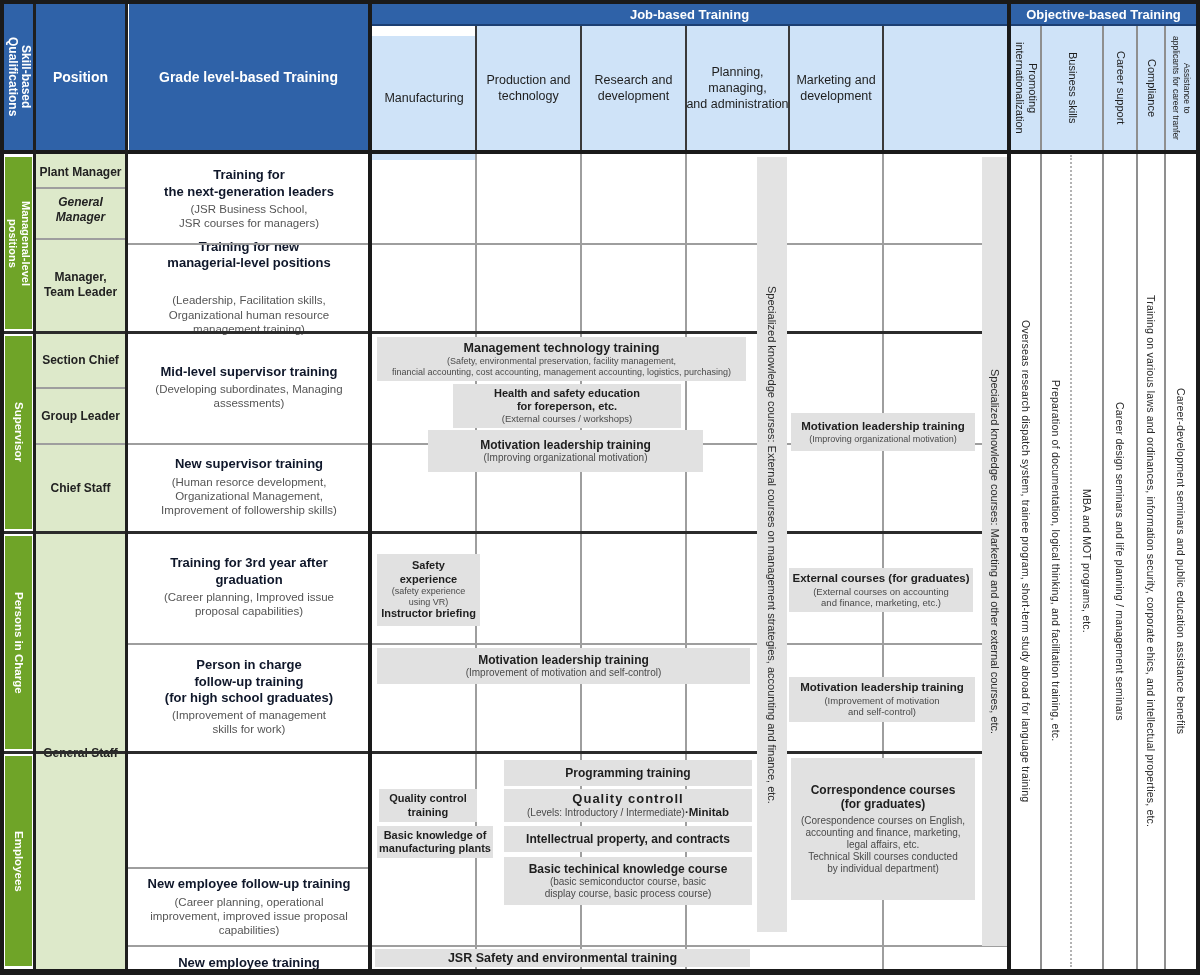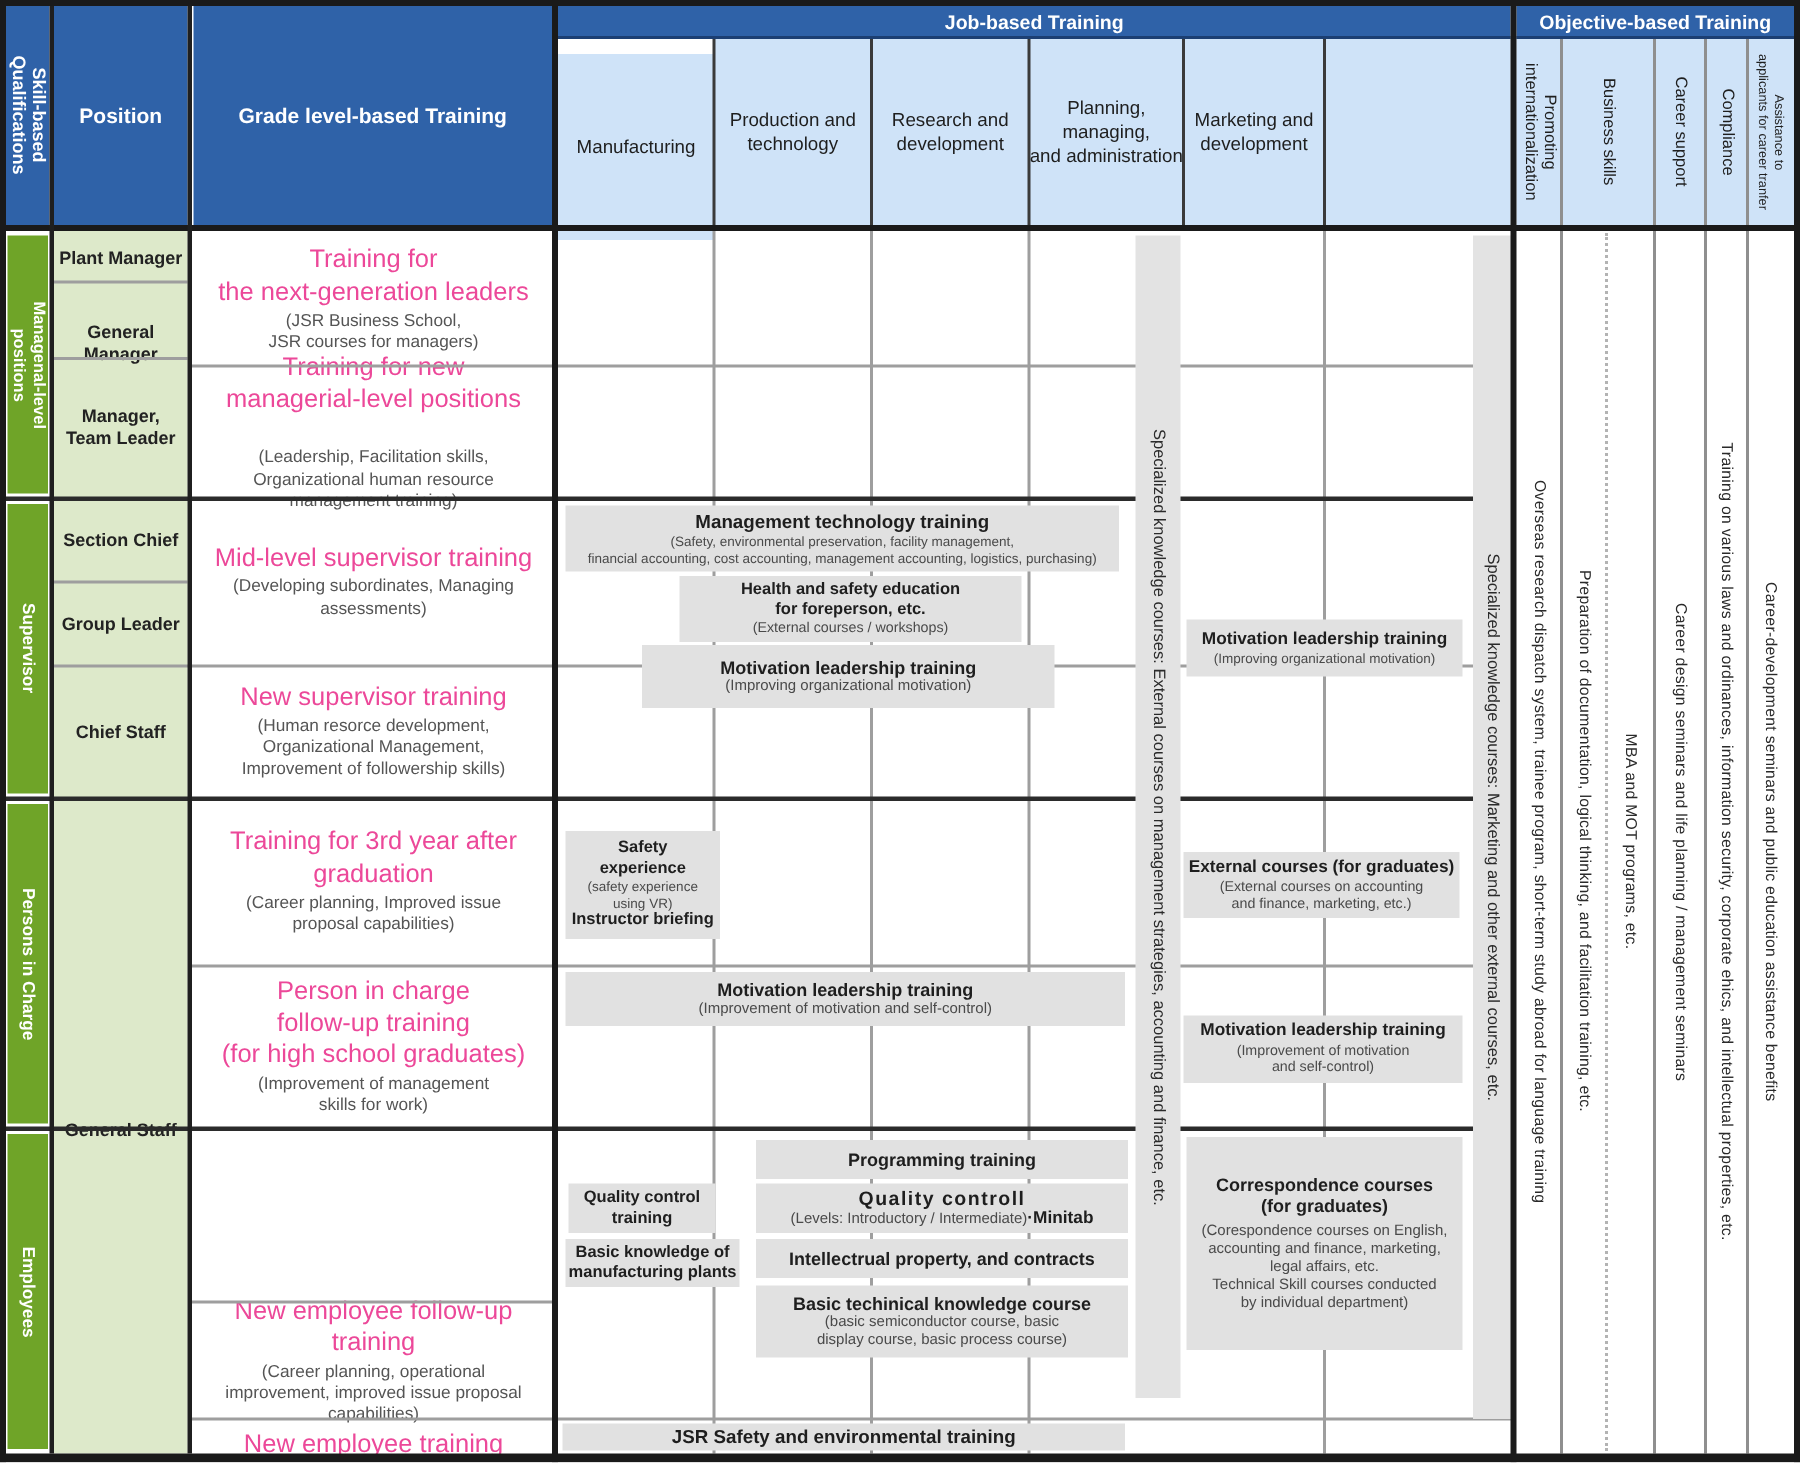--- a/index.html
+++ b/index.html
@@ -11,21 +11,21 @@
   .pre{white-space:pre-line;}
   .blue{background:#2f62a8;color:#fff;}
   .lblue{background:#cfe3f8;}
   .lgreen{background:#dde9ca;}
   .green{background:#6fa428;color:#fff;}
   .box{background:#e1e1e1;display:flex;flex-direction:column;align-items:center;justify-content:center;text-align:center;z-index:3;}
   .bar{background:#e3e3e3;z-index:2;display:flex;align-items:center;justify-content:center;}
   .vtext{writing-mode:vertical-rl;}
   .b{font-weight:bold;}
   .line{z-index:1;}
-  .gtitle{font-weight:normal;font-size:17px;color:#ec4899;line-height:1.25;}
+  .gtitle{font-weight:bold;font-size:13px;color:#0f172a;line-height:1.25;}
   .gsub{font-size:11.5px;color:#555;line-height:1.25;margin-top:2px;}
   .btitle{font-weight:bold;color:#1e1e1e;line-height:1.2;}
   .bsub{color:#4a4a4a;line-height:1.2;}
   .jobhead{font-size:12.5px;color:#1e1e1e;line-height:1.3;}
   .objhead{font-size:11px;color:#1e1e1e;line-height:1.2;}
   .objbody{font-size:10.5px;color:#2a2a2a;letter-spacing:0.2px;}
   .poslabel{font-weight:bold;font-size:12px;color:#222;line-height:1.25;}
 </style>
 </head>
 <body>
@@ -81,21 +81,21 @@
   </div>
   <div class="abs green cell" style="left:5px;top:536px;width:27px;height:213px;">
     <div class="vtext b" style="font-size:11.5px;">Persons in Charge</div>
   </div>
   <div class="abs green cell" style="left:5px;top:756px;width:27px;height:210px;">
     <div class="vtext b" style="font-size:11.5px;">Employees</div>
   </div>
 
   <div class="abs lgreen" style="left:36px;top:154px;width:89px;height:815px;"></div>
   <div class="abs cell poslabel" style="left:36px;top:157px;width:89px;height:30px;">Plant Manager</div>
-  <div class="abs cell poslabel pre" style="left:36px;top:205px;width:89px;height:48px;">General
+  <div class="abs cell poslabel pre" style="left:36px;top:186px;width:89px;height:48px;font-style:italic;">General
 Manager</div>
   <div class="abs cell poslabel pre" style="left:36px;top:240px;width:89px;height:90px;">Manager,
 Team Leader</div>
   <div class="abs cell poslabel" style="left:36px;top:333px;width:89px;height:54px;">Section Chief</div>
   <div class="abs cell poslabel" style="left:36px;top:389px;width:89px;height:54px;">Group Leader</div>
   <div class="abs cell poslabel" style="left:36px;top:445px;width:89px;height:86px;">Chief Staff</div>
   <div class="abs cell poslabel" style="left:36px;top:718px;width:89px;height:70px;">General Staff</div>
 
   <div class="abs cell col" style="left:130px;top:154px;width:238px;height:90px;">
     <div class="gtitle pre">Training for

